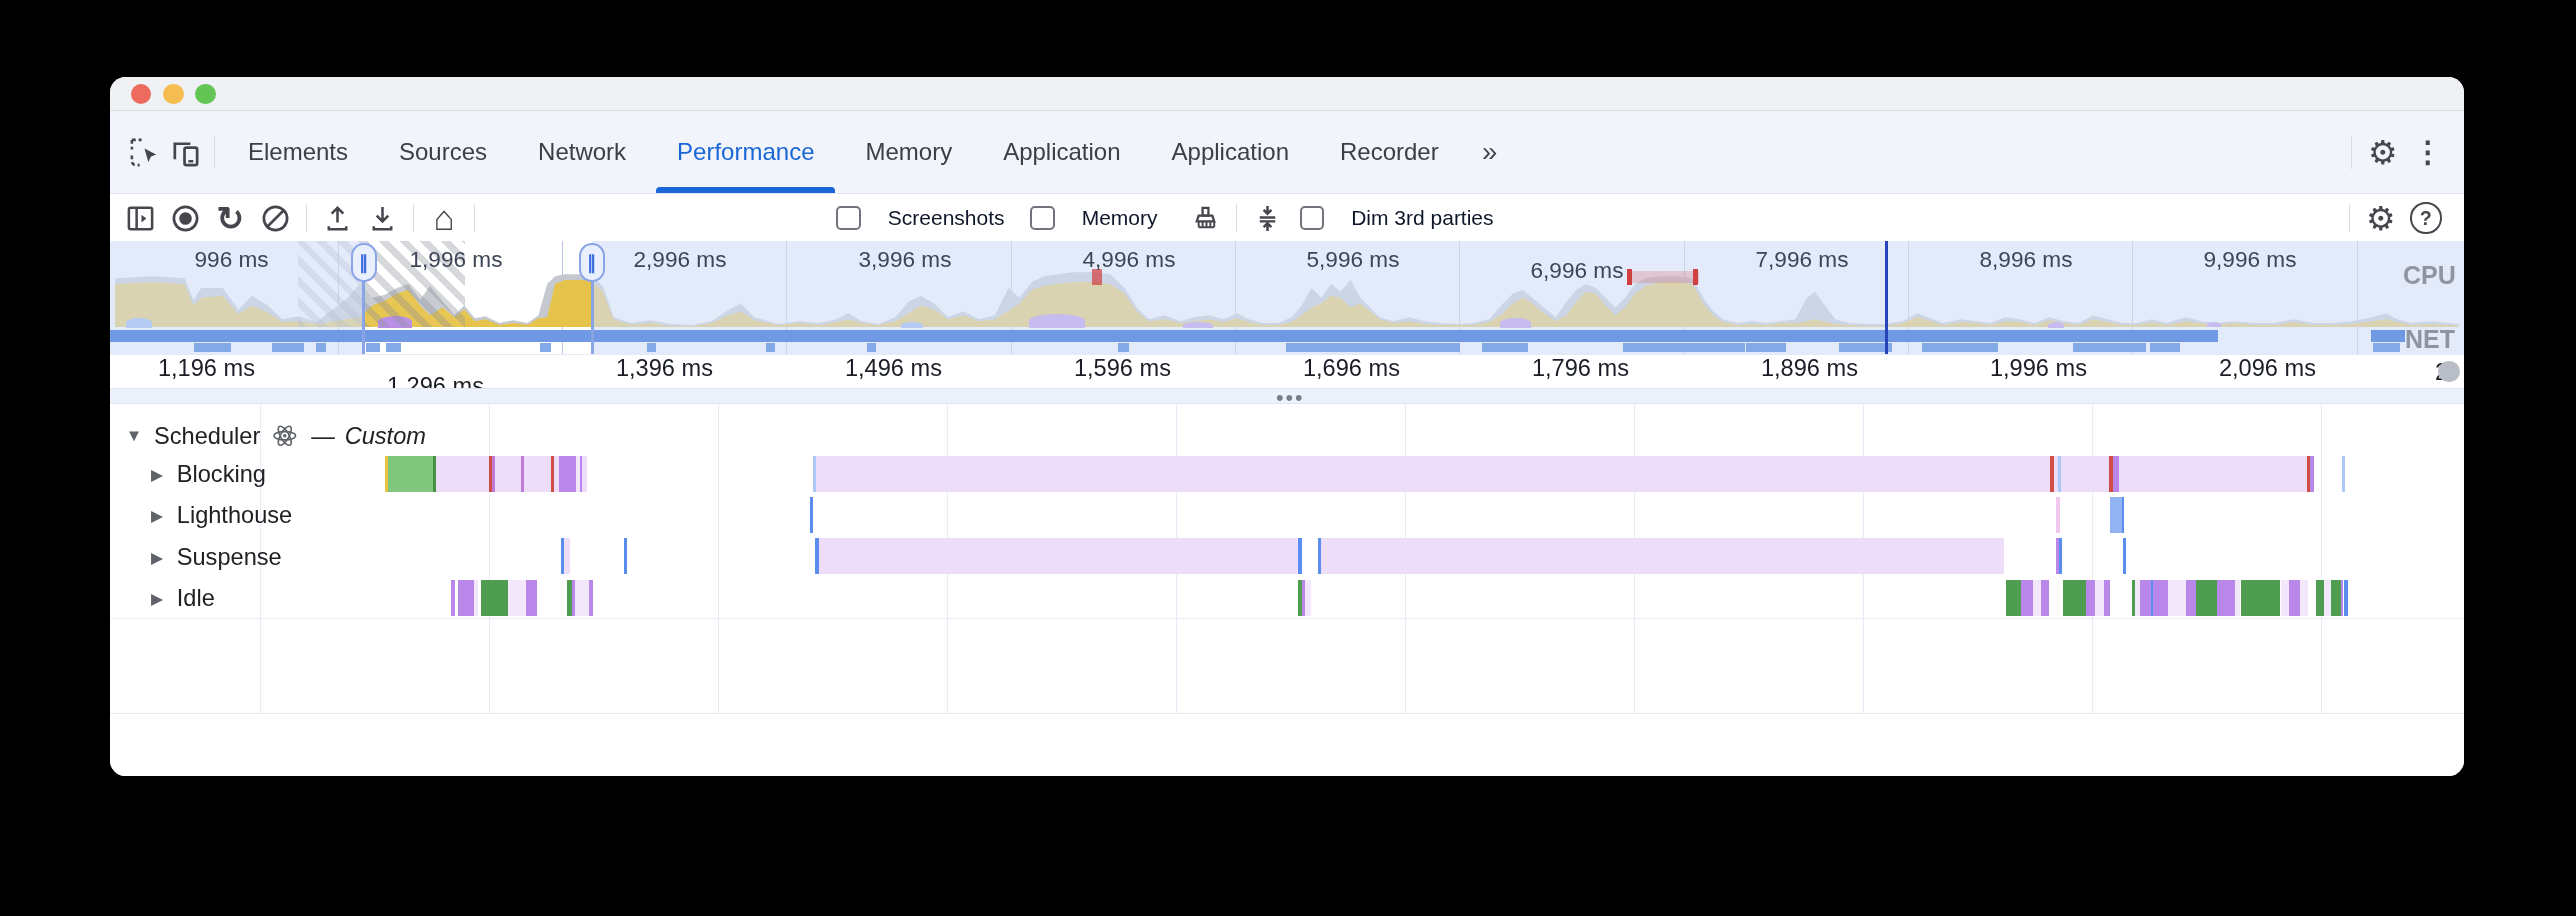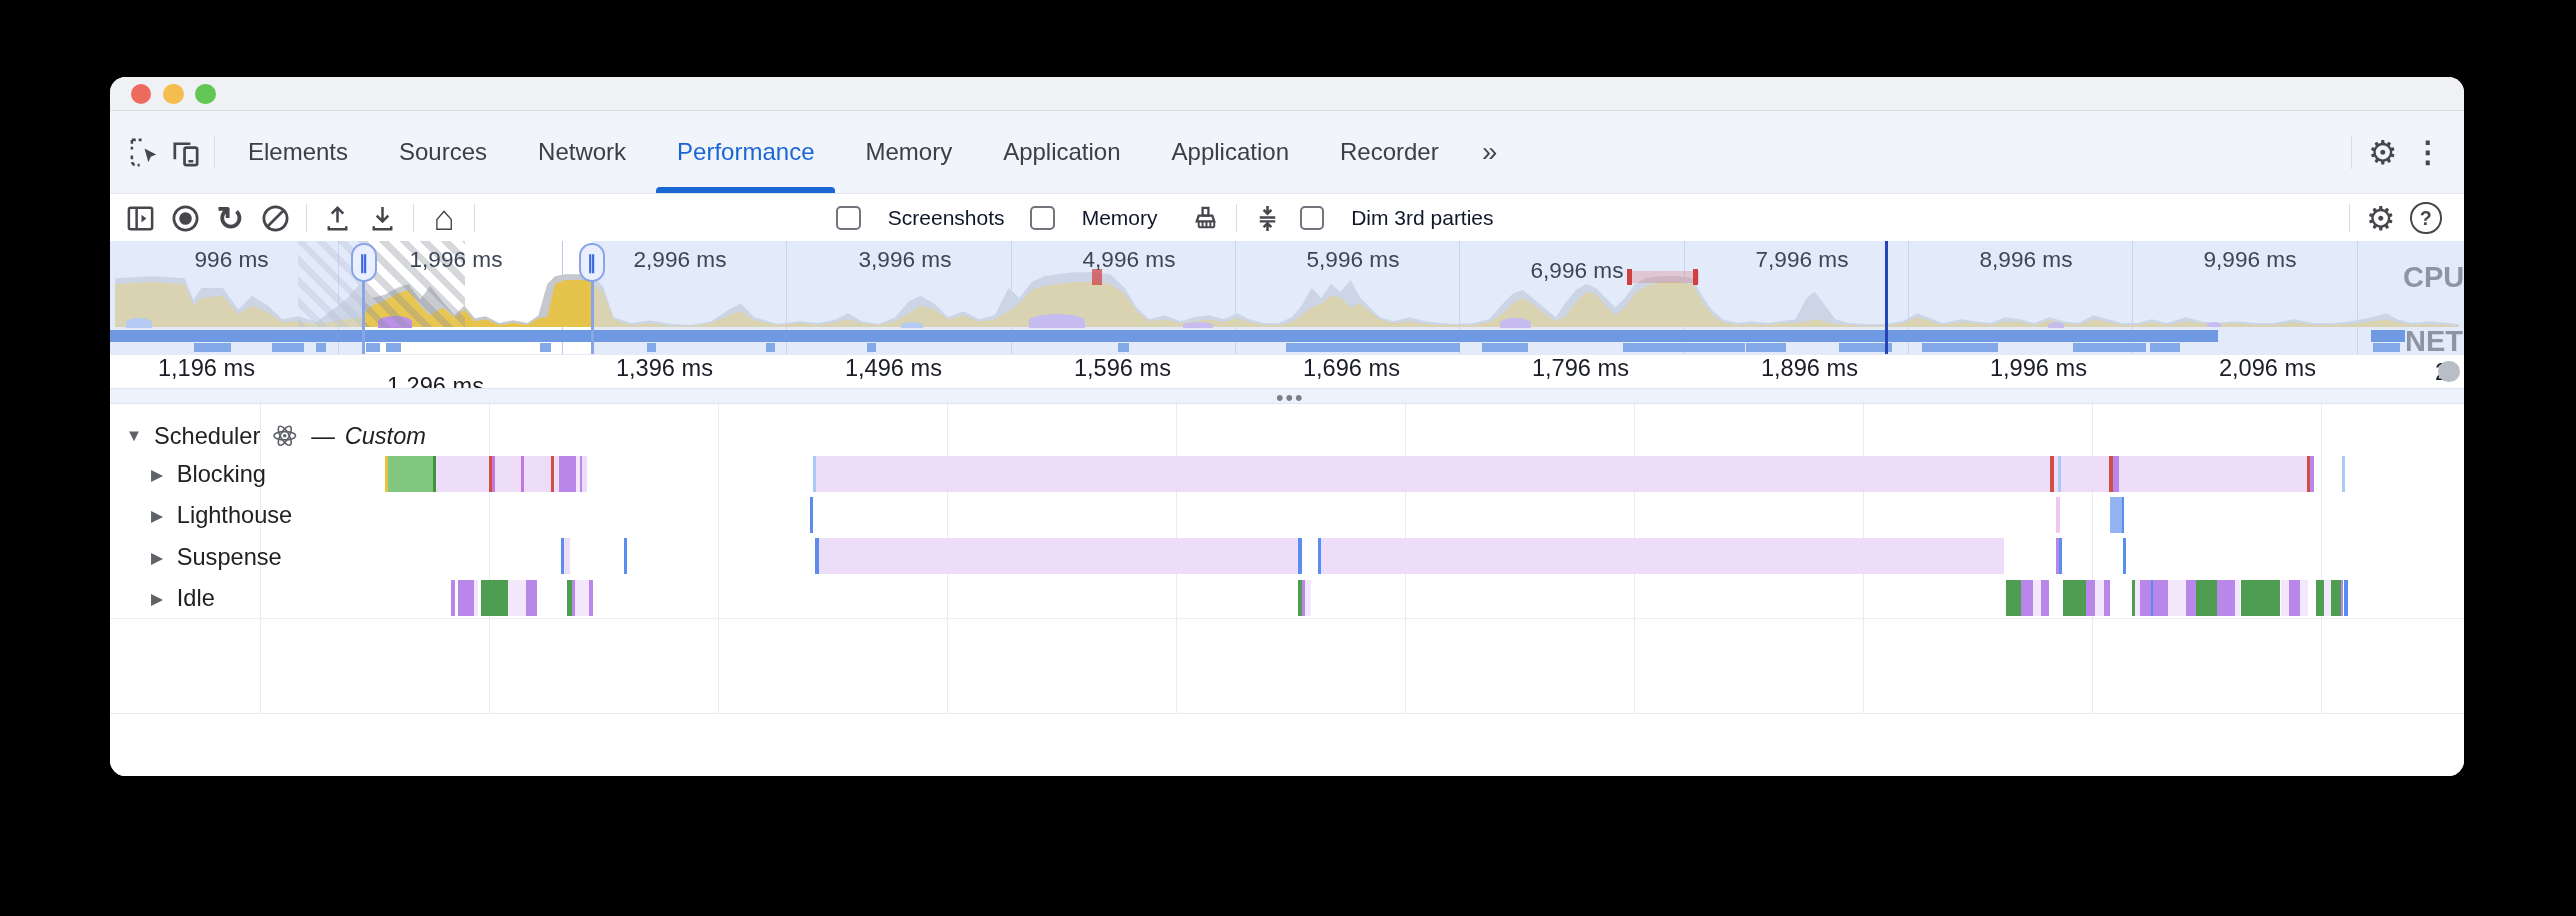--- a/index.html
+++ b/index.html
@@ -41,21 +41,21 @@
   #footer{position:absolute;left:0;top:637px;width:100%;height:62px;background:#fff;}
   
   #trackheader{position:absolute;left:15.7px;top:16.7px;height:31px;display:flex;align-items:center;font-size:23.6px;color:#202124;}
   #trackheader .tri{font-size:16.7px;color:#5f6368;margin-right:11.8px;}
   #trackheader .tname{font-weight:400;}
   #trackheader .dash{margin:0 9.8px 0 13.7px;color:#202124;}
   #trackheader .ttype{font-style:italic;}
   .rowlabel{position:absolute;display:flex;align-items:center;font-size:23.6px;color:#202124;}
   .rowlabel .tri{font-size:15.7px;color:#5f6368;margin-right:13.7px;}
   .ovlabel{position:absolute;font-size:22.6px;color:#3d4656;width:196px;text-align:center;}
-  .bigside{position:absolute;font-weight:bold;font-size:29px;color:#8e94a2;}
+  .bigside{position:absolute;font-weight:bold;font-size:25px;color:#8e94a2;}
   .rtick{position:absolute;font-size:23.6px;color:#1b1e26;width:187px;text-align:right;top:3.9px;}
 </style>
 </head>
 <body>
 
 <div id="win">
 
   <div id="titlebar">
     <div class="tl" style="left: 20.6px; background: rgb(236, 106, 94);"></div>
     <div class="tl" style="left: 53px; background: rgb(245, 189, 79);"></div>

